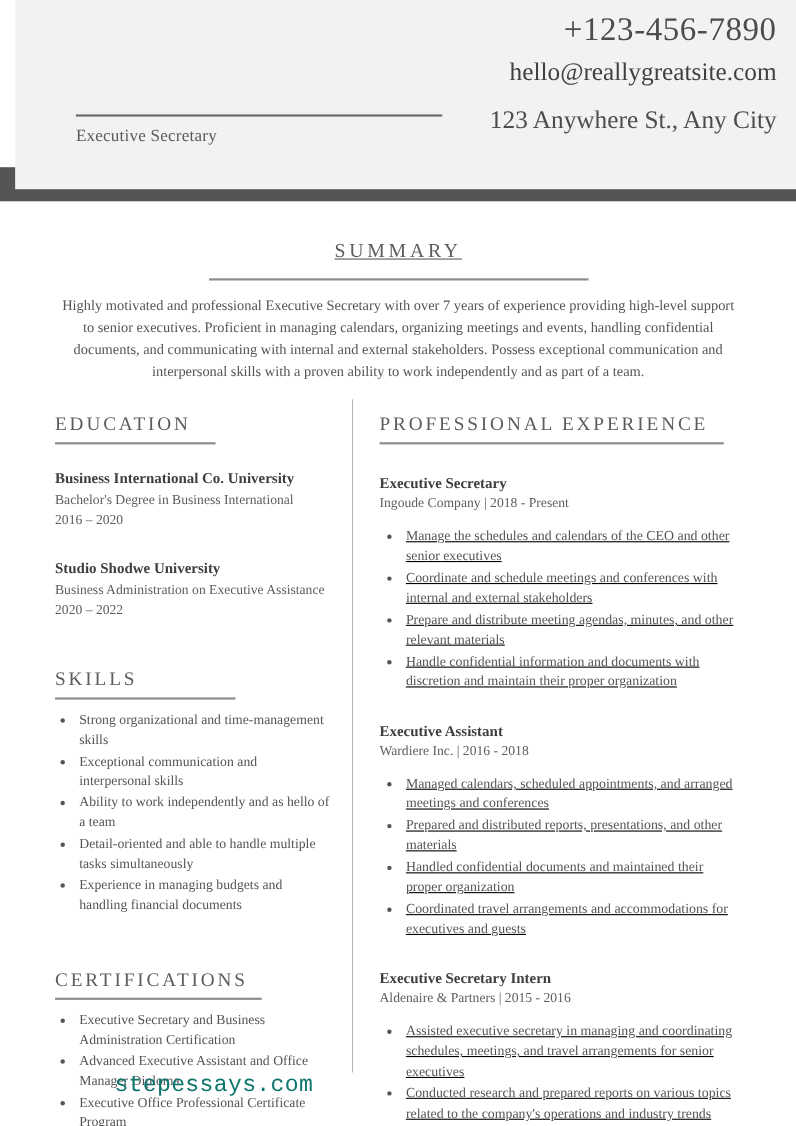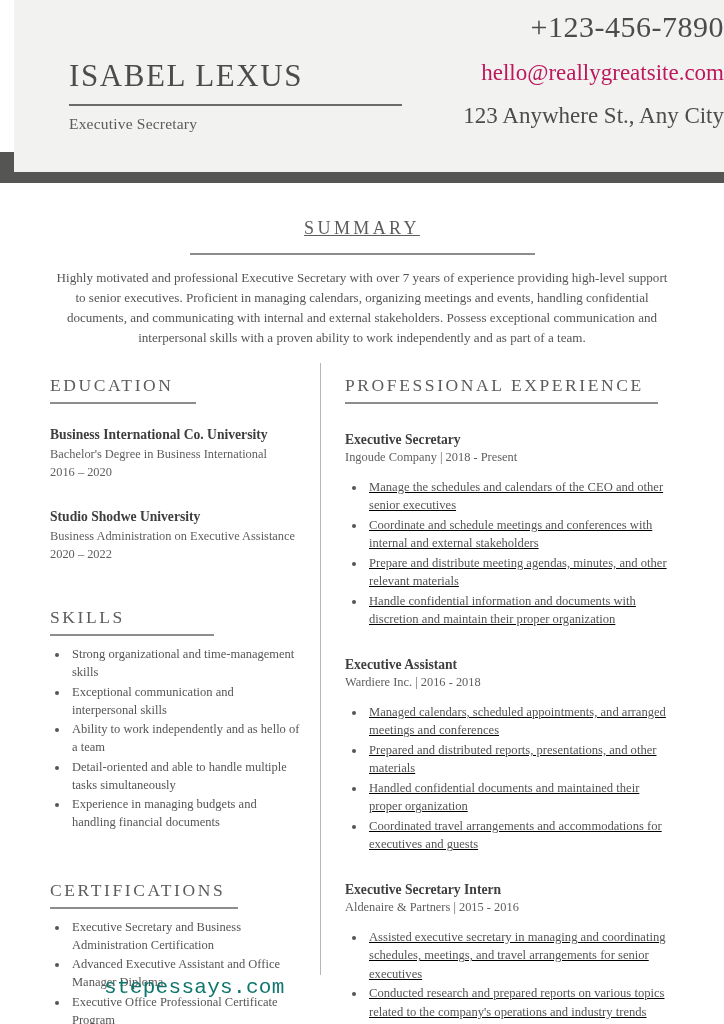--- a/index.html
+++ b/index.html
@@ -57,35 +57,35 @@
     position: absolute;
     left: 55px; top: 115px;
     font-size: 15.5px;
     color: #5b5b5b;
     letter-spacing: 0.2px;
     white-space: nowrap;
   }
 
   .contact {
     position: absolute;
-    right: 0; top: 8px;
+    right: 18px; top: 8px;
     width: 420px;
     text-align: right;
   }
   .contact-phone {
     font-size: 30px;
     color: #4c4c4c;
     letter-spacing: 0.5px;
     line-height: 1.25;
     white-space: nowrap;
   }
   .contact-email {
-    margin-top: 13px;
+    margin-top: 6px;
     font-size: 23px;
-    color: #be185d;
+    color: #404040;
     line-height: 1.2;
     white-space: nowrap;
   }
   .contact-address {
     margin-top: 16px;
     font-size: 23px;
     color: #4c4c4c;
     line-height: 1.2;
     white-space: nowrap;
   }
@@ -203,21 +203,20 @@
     font-family: Liberation Mono, monospace;
   }
 </style>
 </head>
 <body>
 
 <div class="page">
 
   <div class="header-accent-v"></div>
   <div class="header-panel">
-    <div class="name">ISABEL LEXUS</div>
     <div class="name-rule"></div>
     <div class="job-title">Executive Secretary</div>
 
     <div class="contact">
       <div class="contact-phone">+123-456-7890</div>
       <div class="contact-email">hello@reallygreatsite.com</div>
       <div class="contact-address">123 Anywhere St., Any City</div>
     </div>
   </div>
   <div class="header-accent-h"></div>

